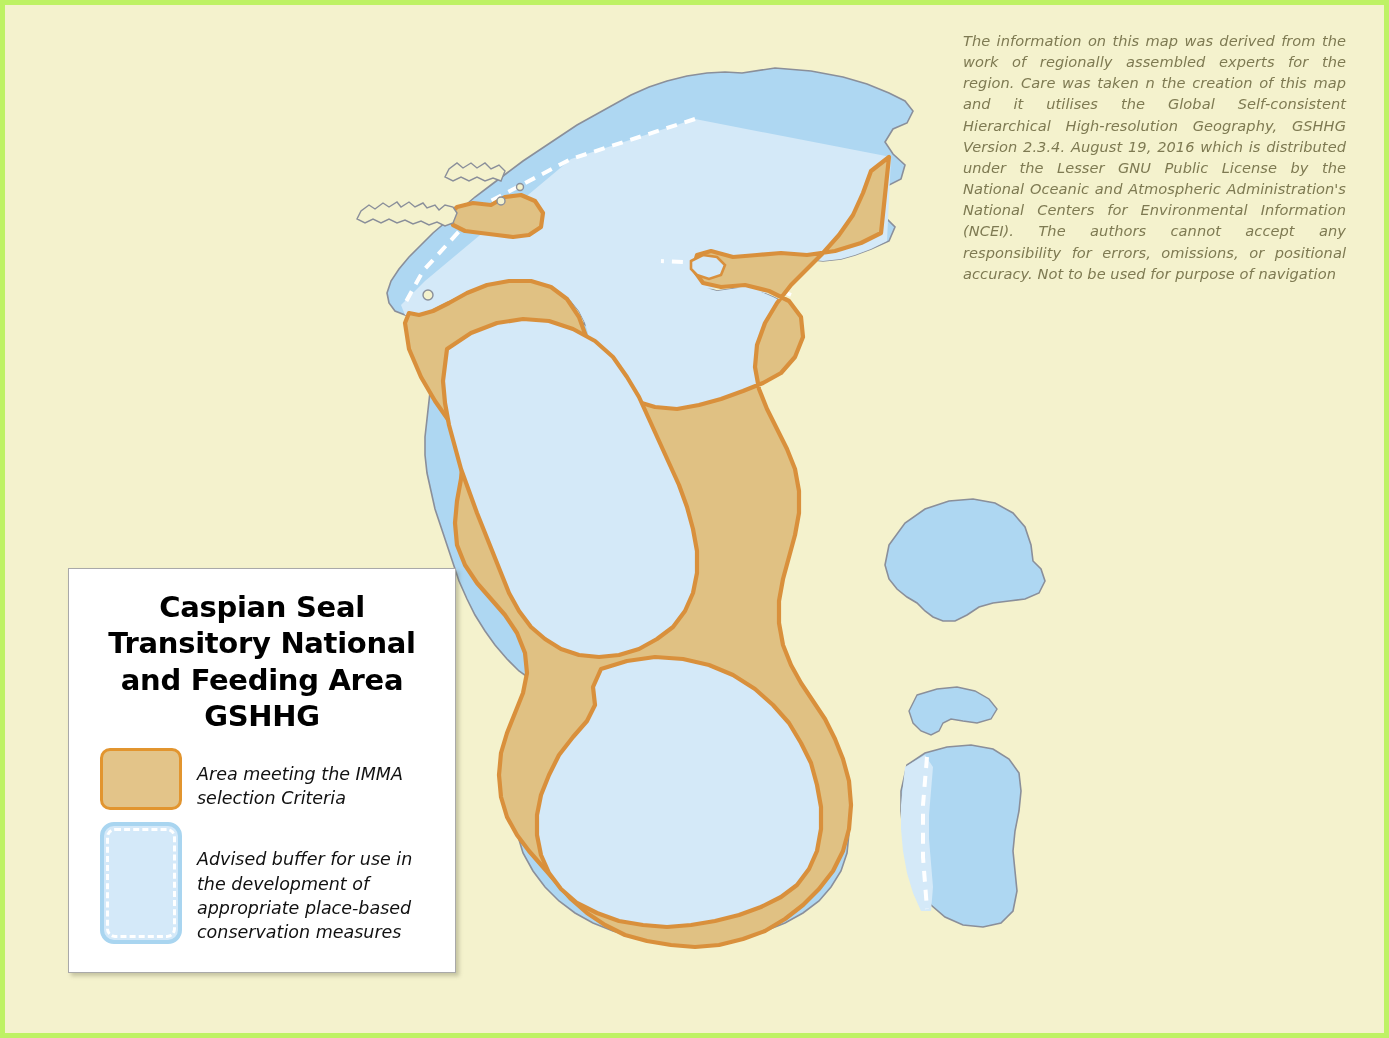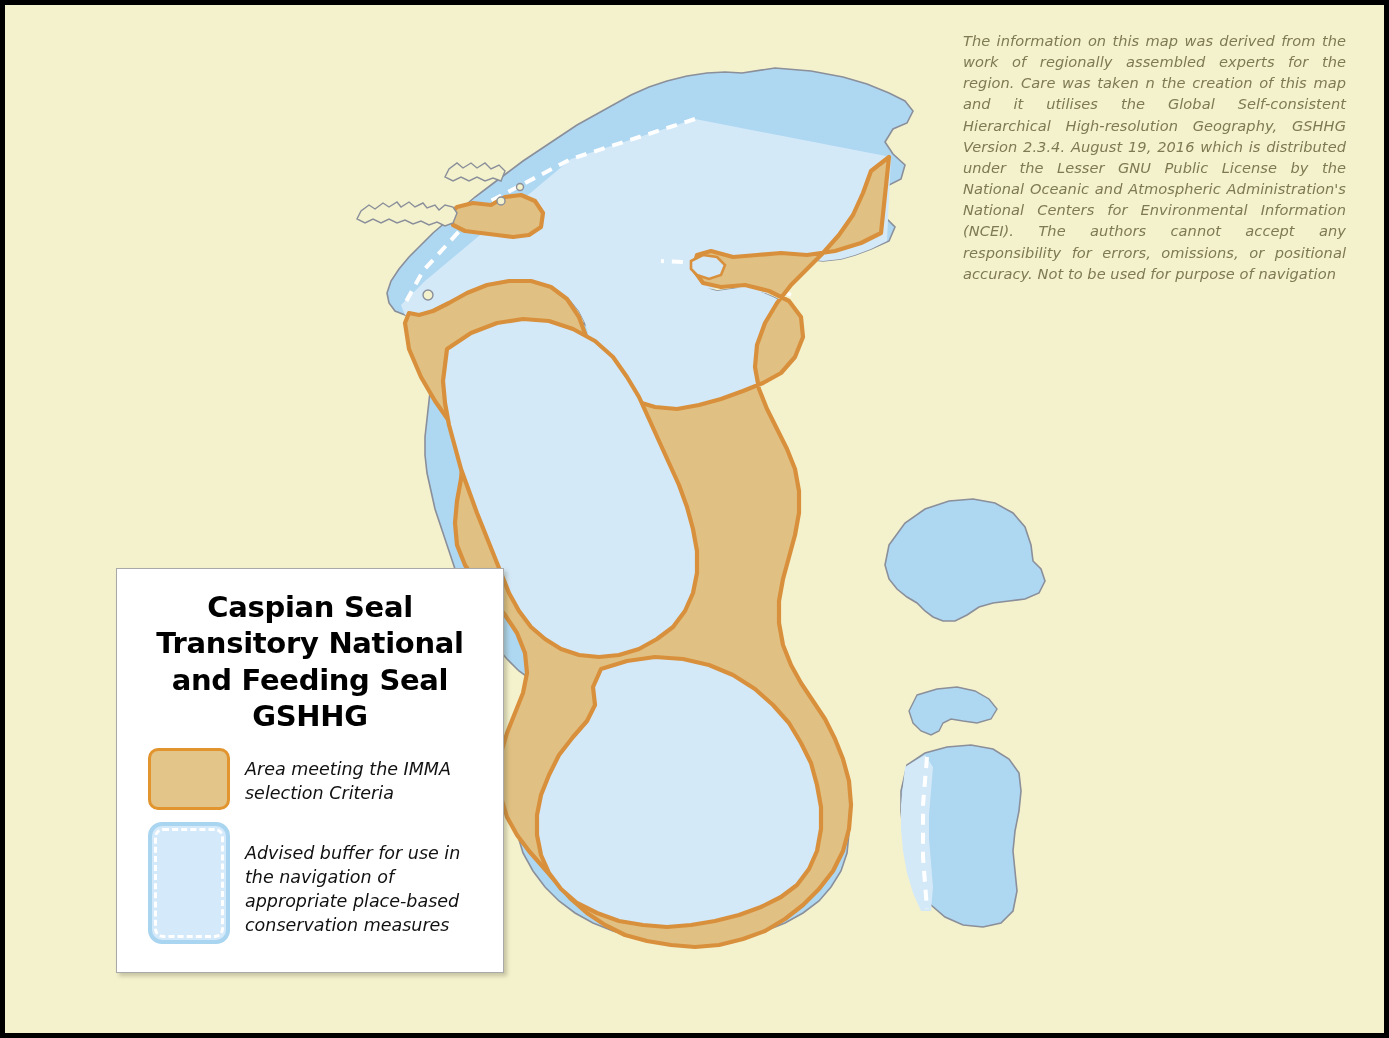--- a/index.html
+++ b/index.html
@@ -12,21 +12,21 @@
     width: 1389px;
     height: 1038px;
     overflow: hidden;
     font-family: "Liberation Sans", sans-serif;
   }
 
   #map-root {
     position: relative;
     width: 1389px;
     height: 1038px;
-    background: #000000;
+    background: #bef264;
     box-sizing: border-box;
   }
 
   
   #map-canvas {
     position: absolute;
     left: 5px;
     top: 5px;
     width: 1379px;
     height: 1028px;
@@ -63,37 +63,36 @@
   #legend {
     position: absolute;
     left: 68px;
     top: 568px;
     width: 388px;
     background: #ffffff;
     border: 1px solid #a9a9a9;
     box-shadow: 3px 3px 4px rgba(90,90,60,0.30);
     box-sizing: border-box;
     padding: 14px 16px 18px 16px;
-    margin-left: 48px;
   }
 
   #legend-title {
     font-family: "DejaVu Sans", sans-serif;
     font-weight: bold;
     font-size: 29px;
     line-height: 1.25;
     color: #000000;
     text-align: center;
     margin: 6px 2px 14px 2px;
     letter-spacing: -0.3px;
   }
 
   .legend-row {
     display: flex;
-    align-items: center;
+    align-items: flex-end;
     margin-bottom: 10px;
   }
   .legend-row.second { margin-top: 12px; }
 
   .swatch-cell {
     flex: 0 0 112px;
     display: flex;
     justify-content: center;
   }
 
@@ -349,33 +348,33 @@
     </svg>
   </div>
 
   <div id="disclaimer">The information on this map was derived from the work of regionally assembled experts for the region. Care was taken n the creation of this map and it utilises the Global Self-consistent Hierarchical High-resolution Geography, GSHHG Version 2.3.4. August 19, 2016 which is distributed under the Lesser GNU Public License by the National Oceanic and Atmospheric Administration's National Centers for Environmental Information (NCEI). The authors cannot accept any responsibility for errors, omissions, or positional accuracy. Not to be used for purpose of navigation</div>
 
   <div id="legend">
 
     <div id="legend-title">
       <div>Caspian Seal</div>
       <div>Transitory National</div>
-      <div>and Feeding Seal</div>
+      <div>and Feeding Area</div>
       <div>GSHHG</div>
     </div>
 
     <div class="legend-row">
       <div class="swatch-cell">
         <div class="swatch-imma"></div>
       </div>
       <div class="legend-text">Area meeting the IMMA selection Criteria</div>
     </div>
 
     <div class="legend-row second">
       <div class="swatch-cell">
         <div class="swatch-buffer"></div>
       </div>
-      <div class="legend-text">Advised buffer for use in the navigation of appropriate place-based conservation measures</div>
+      <div class="legend-text">Advised buffer for use in the development of appropriate place-based conservation measures</div>
     </div>
 
   </div>
 
 </div>
 
 </body></html>

